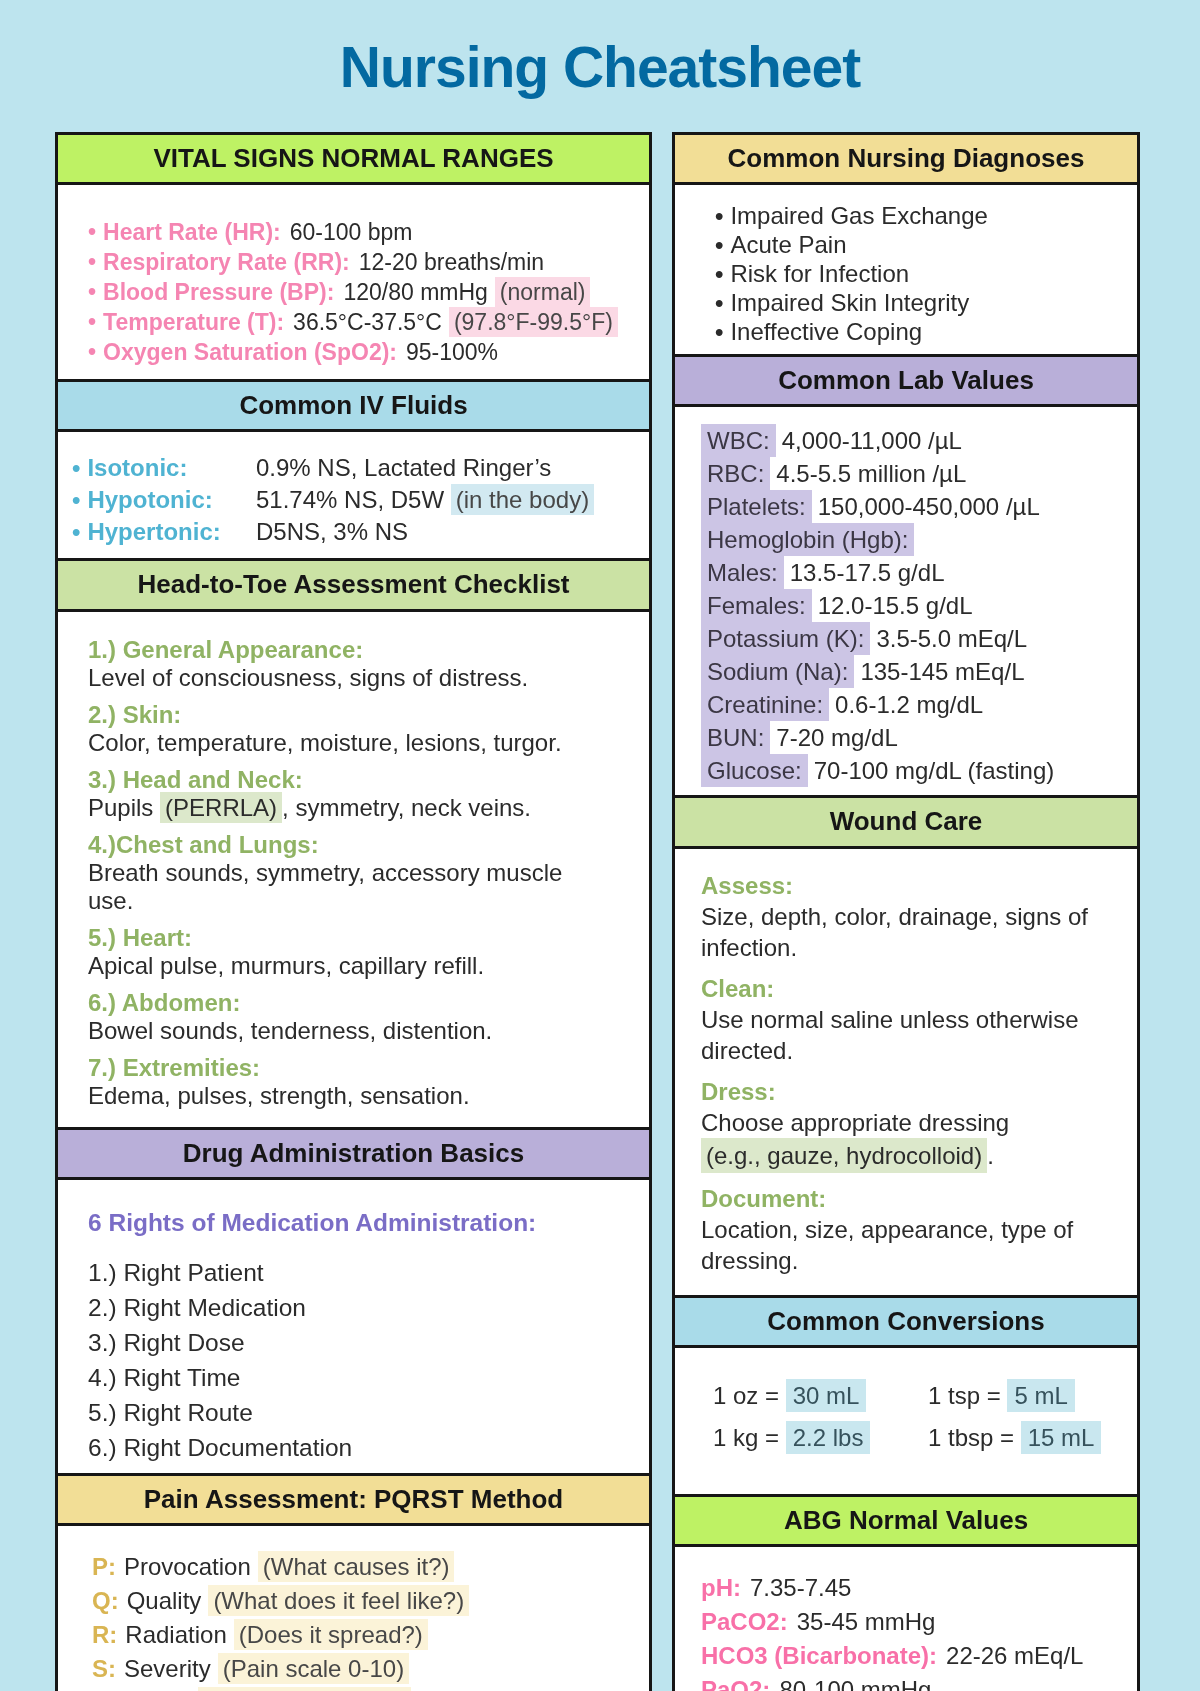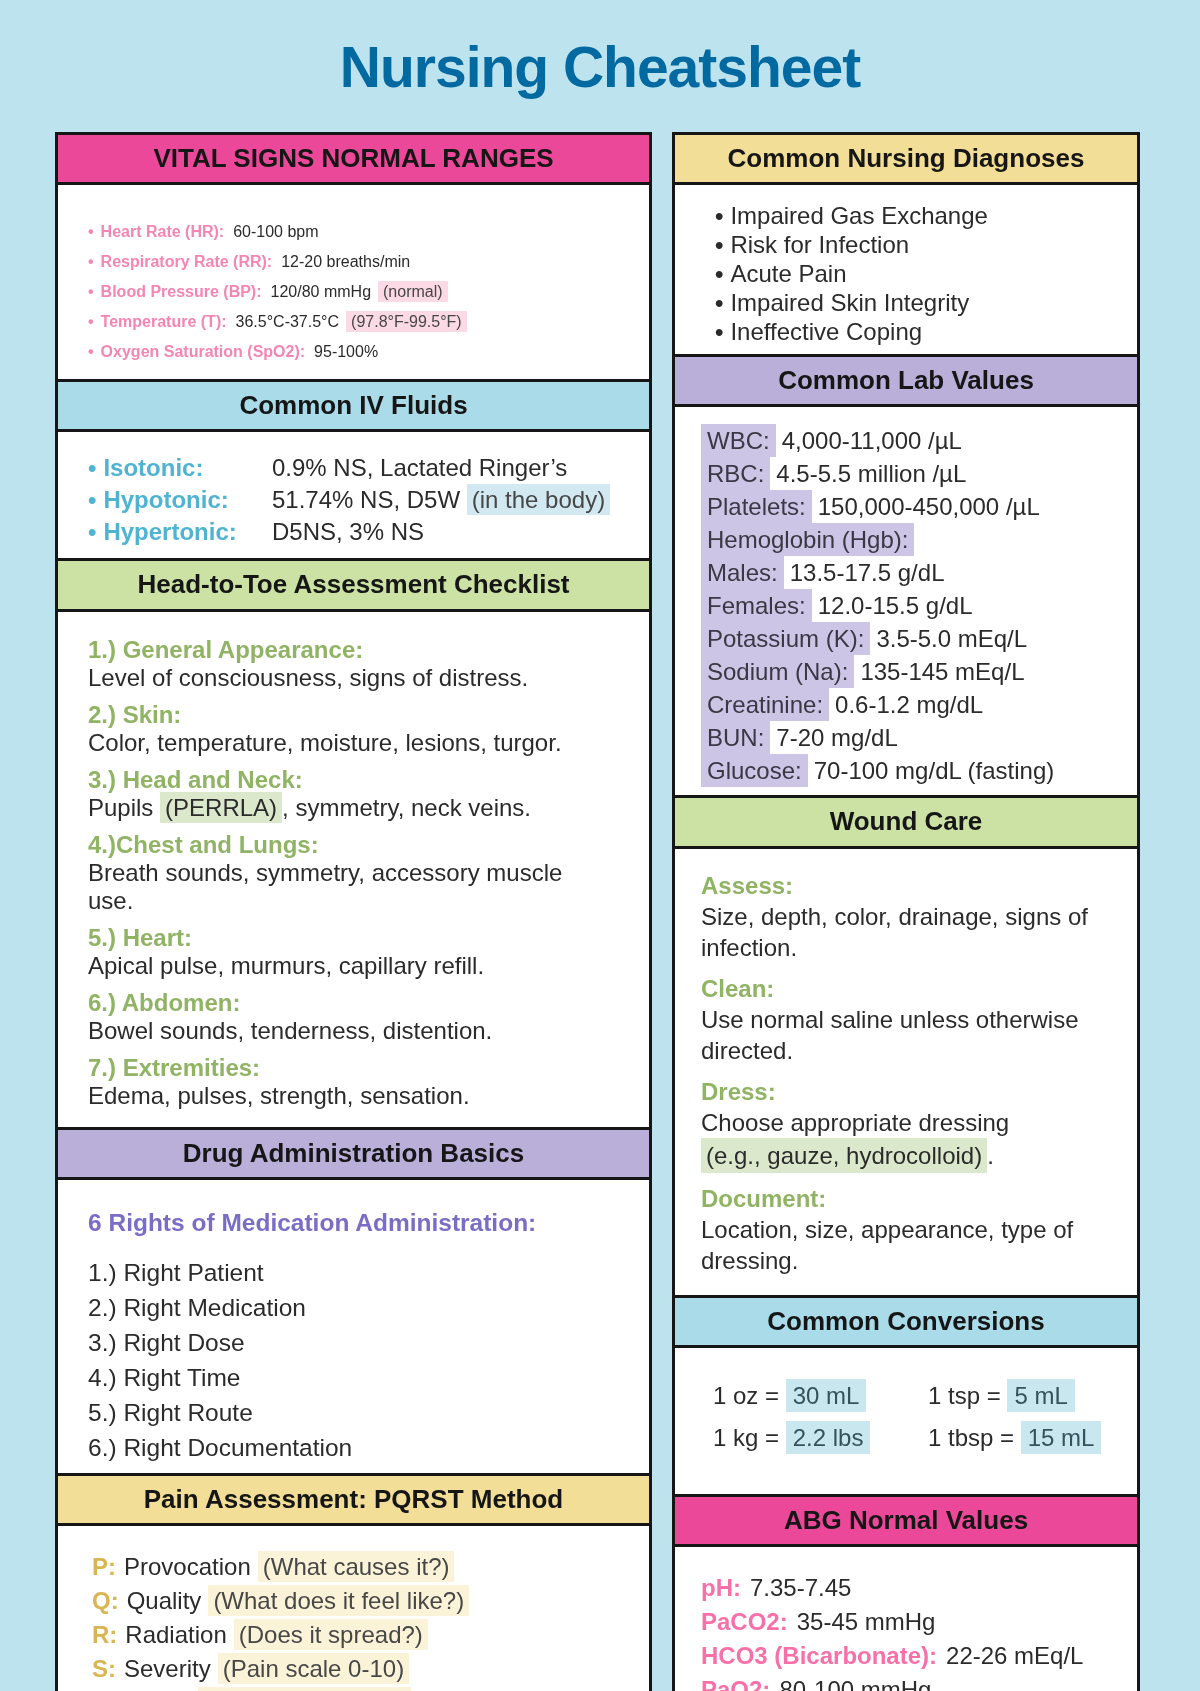--- a/index.html
+++ b/index.html
@@ -34,21 +34,21 @@
   .sec + .sec { margin-top: -3px; }
   .hd {
     padding: 8px 6px;
     font-size: 26px;
     font-weight: bold;
     text-align: center;
     line-height: 1.2;
     color: #161616;
     border-bottom: 3px solid #161616;
   }
-  .hd-pink   { background: #ec4899; }
+  .hd-pink   { background: #bef264; }
   .hd-blue   { background: #A9DBE9; }
   .hd-green  { background: #CBE2A4; }
   .hd-purple { background: #B9AFD9; }
   .hd-yellow { background: #F2DE96; }
 
   .c-pink   { color: #F585B2; }
   .c-blue   { color: #4FB3D2; }
   .c-green  { color: #90B364; }
   .c-purple { color: #7A6DC6; }
   .c-gold   { color: #D9B553; }
@@ -57,26 +57,26 @@
   .lb { font-weight: bold; }
   .bl { font-weight: bold; margin-right: 7px; }
   .nt { color: #474747; }
   .hl-pink  { background: #FBD9E5; padding: 2px 5px; }
   .hl-blue  { background: #D2E9F1; padding: 2px 5px; }
   .hl-green { background: #DCE8CB; padding: 2px 5px; }
   .hl-cream { background: #FBF3D8; padding: 2px 5px; }
 
   
   .bd-vitals { min-height: 194px; padding: 32px 14px 10px 30px; }
-  .vital { font-size: 16px; line-height: 30px; white-space: nowrap; }
+  .vital { font-size: 23px; line-height: 30px; white-space: nowrap; }
   .vital .lb { margin-right: 9px; }
   .vital .vl { margin-right: 7px; }
 
   
-  .bd-iv { min-height: 122px; padding: 20px 14px 10px 30px; border-radius: 26px; }
+  .bd-iv { min-height: 122px; padding: 20px 14px 10px 14px; border-radius: 26px; }
   .iv-row { display: flex; font-size: 24px; line-height: 32px; }
   .iv-l { width: 184px; flex: none; }
   .iv-row .vl { white-space: nowrap; }
 
   
   .bd-assess { min-height: 444px; padding: 24px 14px 8px 30px; }
   .as-item { margin-bottom: 9px; }
   .as-label { font-size: 24px; line-height: 28px; font-weight: bold; }
   .as-text  { font-size: 24px; line-height: 28px; }
   .as-text.narrow { max-width: 485px; }
@@ -240,22 +240,22 @@
         </div>
       </section>
     </div>
 
     <div class="col-right">
 
       <section class="sec">
         <div class="hd hd-yellow">Common Nursing Diagnoses</div>
         <div class="bd-diag">
           <div class="diag"><span class="bl">•</span><span>Impaired Gas Exchange</span></div>
+          <div class="diag"><span class="bl">•</span><span>Acute Pain</span></div>
           <div class="diag"><span class="bl">•</span><span>Risk for Infection</span></div>
-          <div class="diag"><span class="bl">•</span><span>Acute Pain</span></div>
           <div class="diag"><span class="bl">•</span><span>Impaired Skin Integrity</span></div>
           <div class="diag"><span class="bl">•</span><span>Ineffective Coping</span></div>
         </div>
       </section>
 
       <section class="sec">
         <div class="hd hd-purple">Common Lab Values</div>
         <div class="bd-labs">
           <div class="lab-line"><span class="lab-tag">WBC:</span><span>4,000-11,000 /µL</span></div>
           <div class="lab-line"><span class="lab-tag">RBC:</span><span>4.5-5.5 million /µL</span></div>

